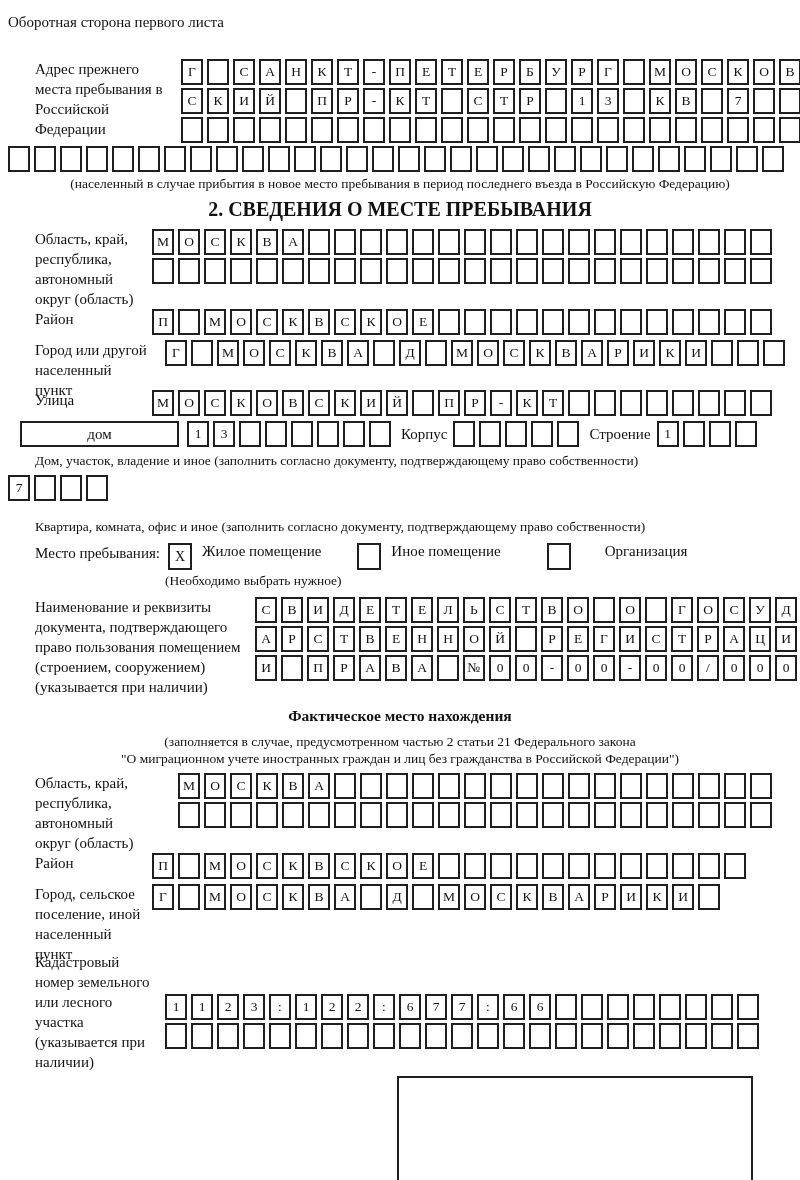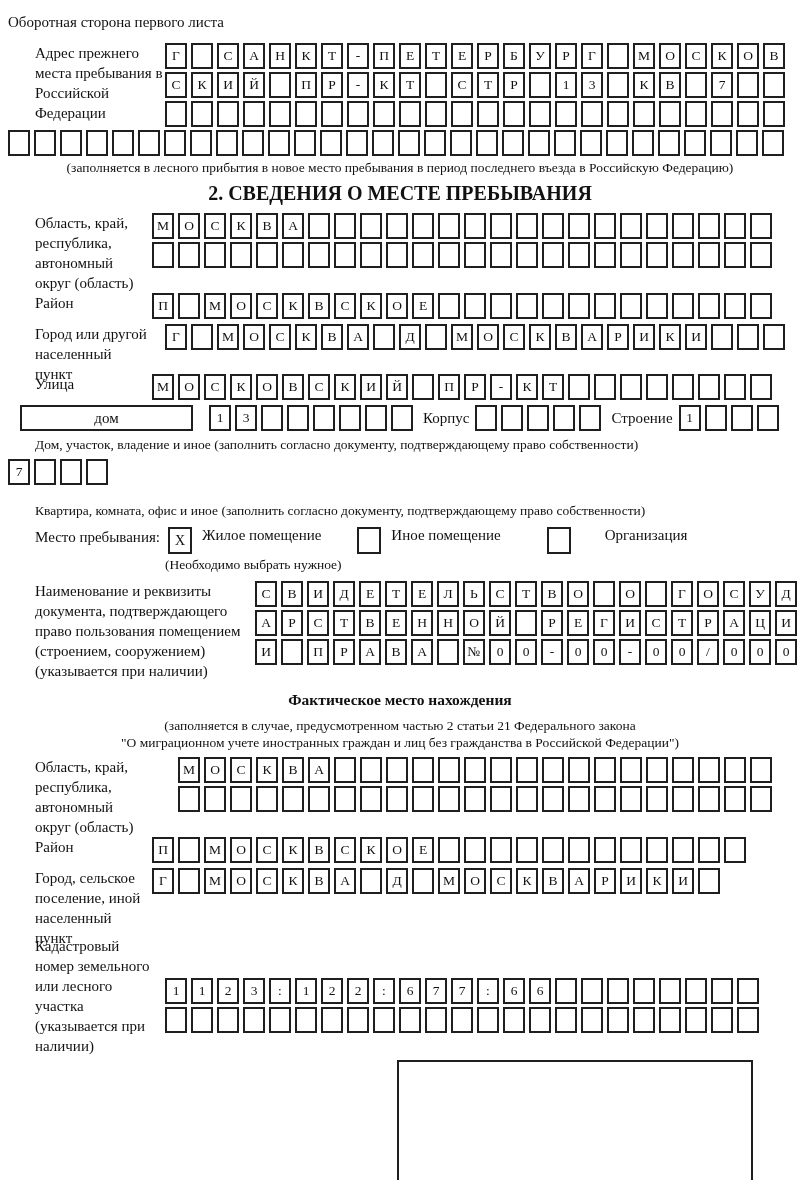--- a/index.html
+++ b/index.html
@@ -42,21 +42,21 @@
     width:356px; height:172px; border:2px solid #1f1f1f; margin-left:389px;
     background:#fff;
   }
   .mb2 { margin-bottom:2px; }
 </style>
 </head>
 <body>
 
 <div class="hdr-note">Оборотная сторона первого листа</div>
 
-<div class="flex-row" style="margin-top:12px;">
+<div class="flex-row" style="margin-top:28px;gap:16px;">
   <div class="lbl w130">Адрес прежнего места пребывания в Российской Федерации</div>
   <div>
     <div class="cellrow">
         <div class="cell">Г</div>
         <div class="cell"></div>
         <div class="cell">С</div>
         <div class="cell">А</div>
         <div class="cell">Н</div>
         <div class="cell">К</div>
         <div class="cell">Т</div>
@@ -157,21 +157,21 @@
     <div class="cell"></div>
     <div class="cell"></div>
     <div class="cell"></div>
     <div class="cell"></div>
     <div class="cell"></div>
     <div class="cell"></div>
     <div class="cell"></div>
     <div class="cell"></div>
     <div class="cell"></div>
   </div>
-<div class="note center">(заполняется в лесного прибытия в новое место пребывания в период последнего въезда в Российскую Федерацию)</div>
+<div class="note center">(населенный в случае прибытия в новое место пребывания в период последнего въезда в Российскую Федерацию)</div>
 
 <div class="sec-title">2. СВЕДЕНИЯ О МЕСТЕ ПРЕБЫВАНИЯ</div>
 
 <div class="flex-row">
   <div class="lbl w117">Область, край, республика, автономный округ (область)</div>
   <div>
     <div class="cellrow">
         <div class="cell">М</div>
         <div class="cell">О</div>
         <div class="cell">С</div>
@@ -310,21 +310,21 @@
       <div class="cell"></div>
       <div class="cell"></div>
       <div class="cell"></div>
       <div class="cell"></div>
       <div class="cell"></div>
       <div class="cell"></div>
     </div>
 </div>
 
 <div class="flex-row" style="margin-top:2px;">
-  <div class="wbox" style="width:173px; margin-left:12px; margin-right:16px;">дом</div>
+  <div class="wbox" style="width:159px; margin-left:12px; margin-right:8px;">дом</div>
   <div class="cellrow">
       <div class="cell">1</div>
       <div class="cell">3</div>
       <div class="cell"></div>
       <div class="cell"></div>
       <div class="cell"></div>
       <div class="cell"></div>
       <div class="cell"></div>
       <div class="cell"></div>
     </div>

